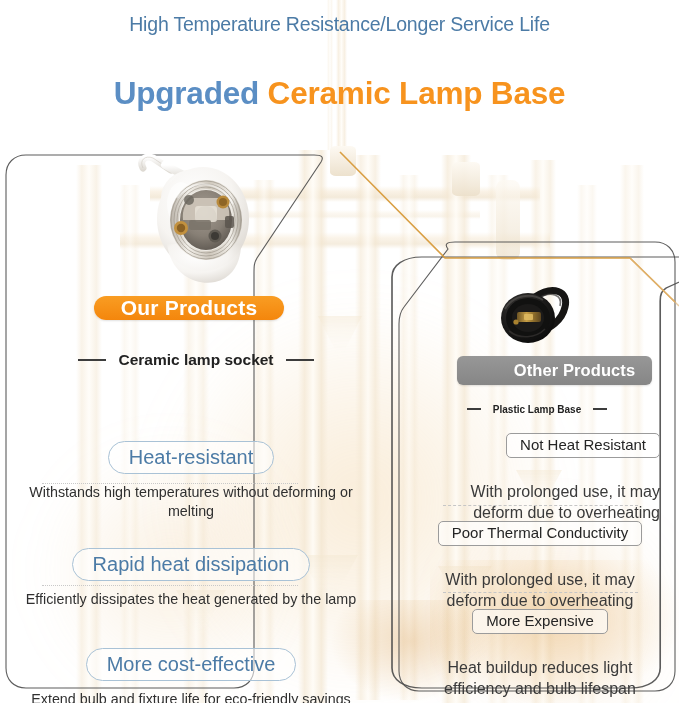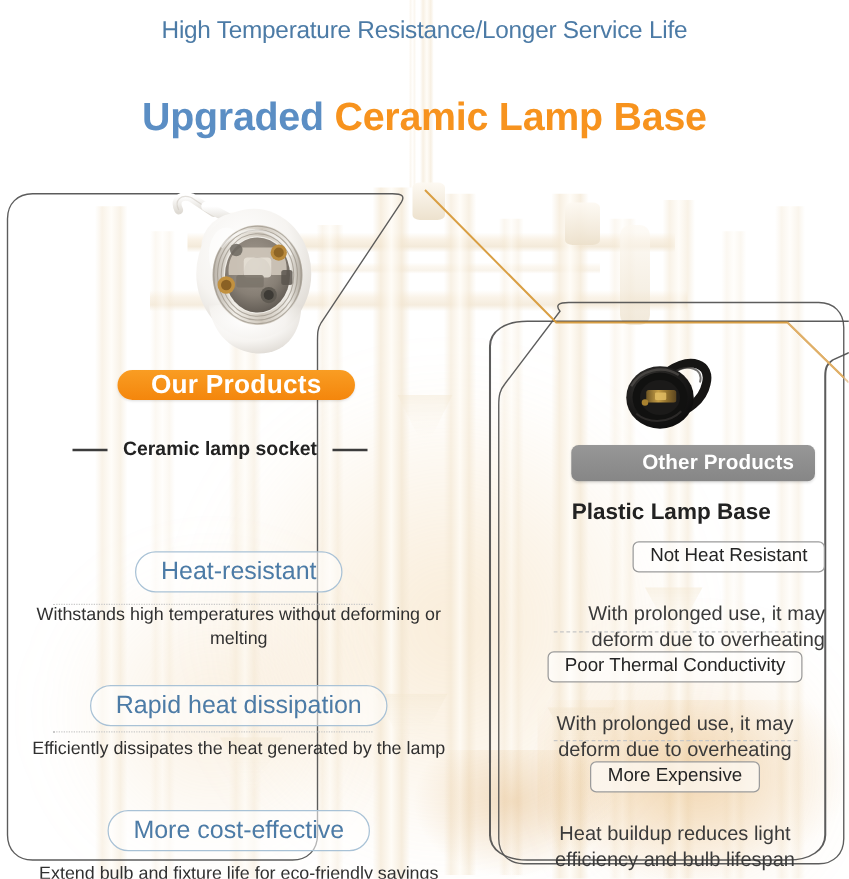--- a/index.html
+++ b/index.html
@@ -70,25 +70,25 @@
   #other-products-badge{left:457px;top:356px;width:155px;height:29px;
         border-radius:6px;background:linear-gradient(180deg,#979797,#868686);
         font-size:16.5px;letter-spacing:.1px;
         box-shadow:0 1px 2px rgba(0,0,0,.12);padding-left:40px;}
 
   
   .subhead{position:absolute;display:flex;align-items:center;justify-content:center;
            z-index:8;white-space:nowrap;gap:12px;}
   .subhead .dash{display:block;height:1.5px;background:#3c3c3c;width:28px;}
   .subhead .txt{font-weight:bold;color:#222;}
-  #ceramic-subhead{left:50px;top:350px;width:252px;height:20px;align-items:center;}
+  #ceramic-subhead{left:70px;top:350px;width:252px;height:20px;align-items:center;}
   #ceramic-subhead .txt{font-size:15.5px;}
   #plastic-subhead{left:452px;top:400px;width:170px;height:18px;}
   #plastic-subhead .dash{width:14px;height:1.3px;}
-  #plastic-subhead .txt{font-size:18px;}
+  #plastic-subhead .txt{font-size:10px;}
 
   
   .feat{position:absolute;z-index:8;text-align:center;}
   .pill-left{display:inline-block;border:1.4px solid #a9c2d6;border-radius:19px;
         color:#4c7ba6;font-size:20px;padding:4px 20px 5px;background:rgba(255,255,255,.55);
         white-space:nowrap;line-height:1.12;margin-top:48px;}
   .desc-left{font-size:14.3px;color:#303030;line-height:1.33;margin-top:9px;}
 
   #feat-l1{left:24px;top:393px;width:334px;}
   #feat-l2{left:24px;top:500px;width:334px;}

